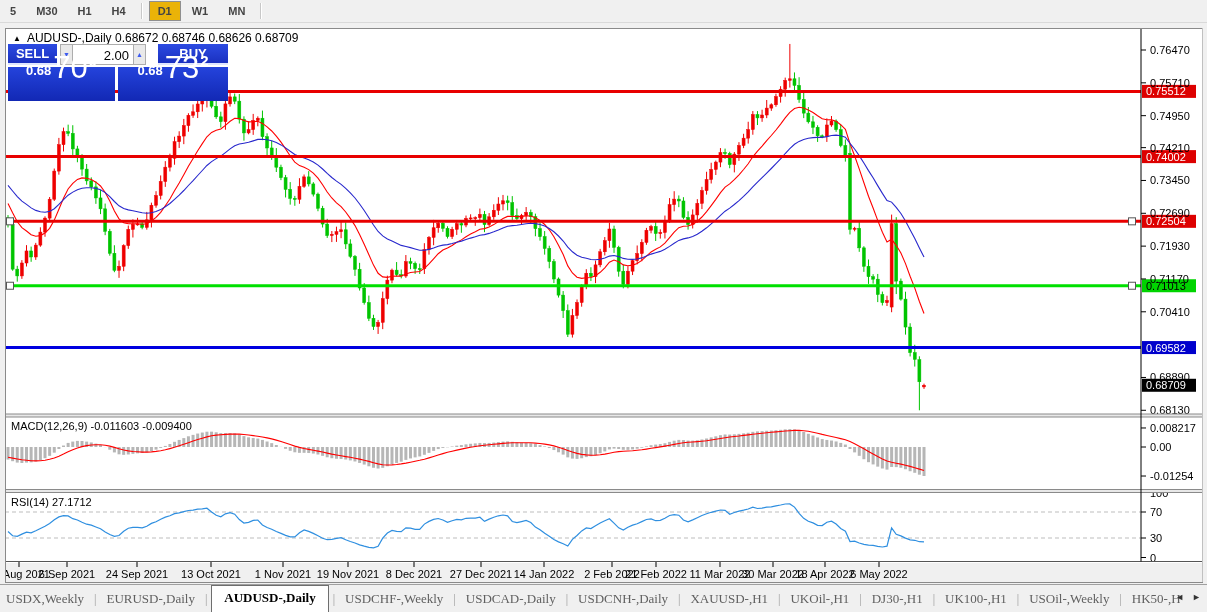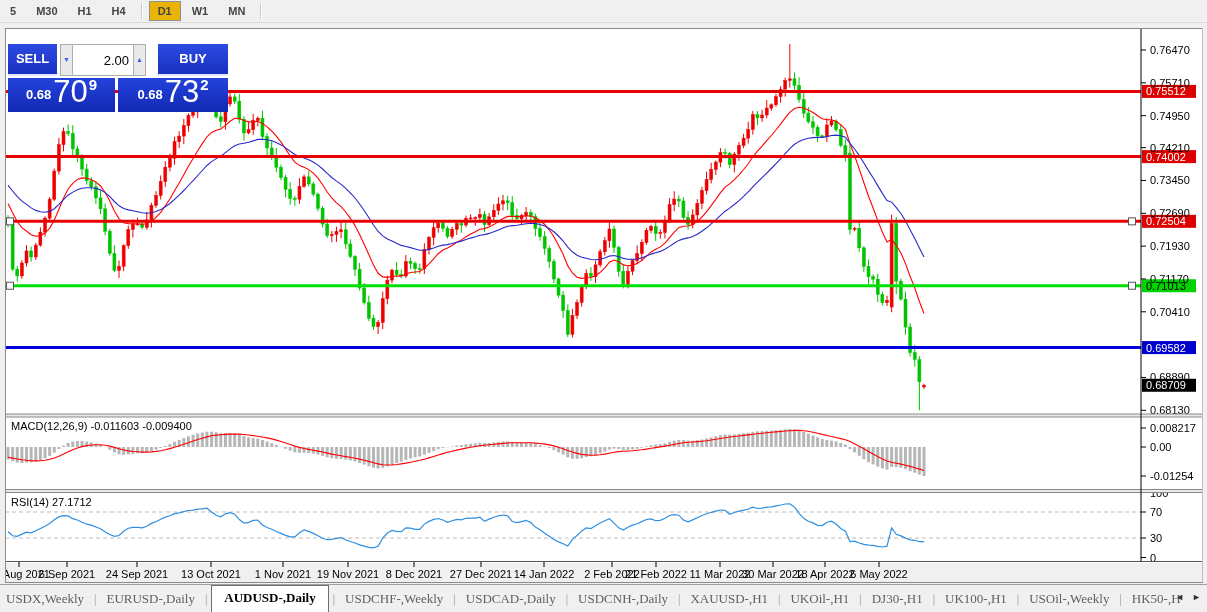--- a/index.html
+++ b/index.html
@@ -11,32 +11,32 @@
     background:transparent;cursor:default;line-height:14px;}
   .tb-btn.active{background:#eab308;border:1px solid #8f8f8f;}
   .tb-sep{width:1px;height:16px;background:#c8c8c8;border-right:1px solid #ffffff;margin:0 5px;}
   
   #svg{position:absolute;left:5px;top:28px;}
   
   #hdr{position:absolute;left:13px;top:31px;font-size:12px;color:#000;white-space:nowrap;}
   #hdr .tri{font-size:8px;margin-right:6px;vertical-align:1px;}
   
   #trade{position:absolute;left:8px;top:44px;width:220px;height:58px;}
-  #trade .row1{display:flex;height:32px;}
+  #trade .row1{display:flex;height:21px;}
   .tp-btn{color:#fff;font-size:13px;font-weight:bold;text-align:center;line-height:18px;
     background:linear-gradient(#2c4be2,#1a30c0);border:none;border-bottom:2px solid #dfe6ff;cursor:pointer;}
   #sell-btn{width:49px;}
   #buy-btn{flex:1;margin-left:12px;}
   .spin{width:13px;background:#e9e9e9;border:1px solid #adadad;font-size:7px;color:#3d5bf0;
     text-align:center;line-height:18px;cursor:pointer;padding:0;}
   #vol{width:56px;border:1px solid #adadad;border-left:none;border-right:none;font-size:13px;
     text-align:right;padding:1px 4px 0 0;font-family:"Liberation Sans",sans-serif;}
   #trade .row2{display:flex;height:34px;margin-top:2px;}
   .px-box{background:linear-gradient(#2443dc,#1228b4);color:#fff;display:flex;align-items:flex-end;
-    justify-content:center;padding-bottom:7px;}
+    justify-content:center;padding-bottom:20px;}
   #sell-box{width:107px;}
   #buy-box{width:110px;margin-left:3px;}
   .px-small{font-size:13px;font-weight:bold;margin:0 2px 3px 0;}
   .px-big{font-size:31px;line-height:26px;font-weight:normal;}
   .px-sup{font-size:15px;font-weight:bold;margin:0 0 12px 1px;}
   
   #tabbar{position:absolute;left:0;top:584px;width:1207px;height:28px;background:#f0f0f0;
     border-top:1px solid #a0a0a0;display:flex;align-items:center;}
   #tabs{display:flex;align-items:center;height:100%;width:1180px;overflow:hidden;white-space:nowrap;font-family:Liberation Serif, serif;}
   .tab{font-size:13px;color:#5f5f5f;padding:3px 6px;cursor:pointer;}
@@ -779,20 +779,24 @@
       <line x1="5" y1="489.5" x2="1203" y2="489.5" stroke="#8a8a8a" stroke-width="1"></line>
       <line x1="5" y1="492.5" x2="1203" y2="492.5" stroke="#8a8a8a" stroke-width="1"></line>
       <line x1="5" y1="561.5" x2="1203" y2="561.5" stroke="#555" stroke-width="1"></line>
       <line x1="1141" y1="28" x2="1141" y2="561.5" stroke="#000" stroke-width="1"></line>
       <line x1="5" y1="28.5" x2="1203" y2="28.5" stroke="#8a8a8a" stroke-width="1"></line>
       <line x1="5.5" y1="28" x2="5.5" y2="583" stroke="#8a8a8a" stroke-width="1"></line>
       <line x1="1202.5" y1="28" x2="1202.5" y2="583" stroke="#c0c0c0" stroke-width="1"></line>
       <line x1="5" y1="582.5" x2="1203" y2="582.5" stroke="#8a8a8a" stroke-width="1"></line>
     </svg>
 
+  <div id="hdr">
+    <span class="tri">▲</span><span>AUDUSD-,Daily</span>
+    <span>0.68672 0.68746 0.68626 0.68709</span>
+  </div>
 
   <div id="trade">
     <div class="row1">
       <button class="tp-btn" id="sell-btn">SELL</button>
       <button class="spin" style="margin-left:3px">▼</button>
       <input id="vol" readonly="" value="2.00" style="">
       <button class="spin">▲</button>
       <button class="tp-btn" id="buy-btn">BUY</button>
     </div>
     <div class="row2">

